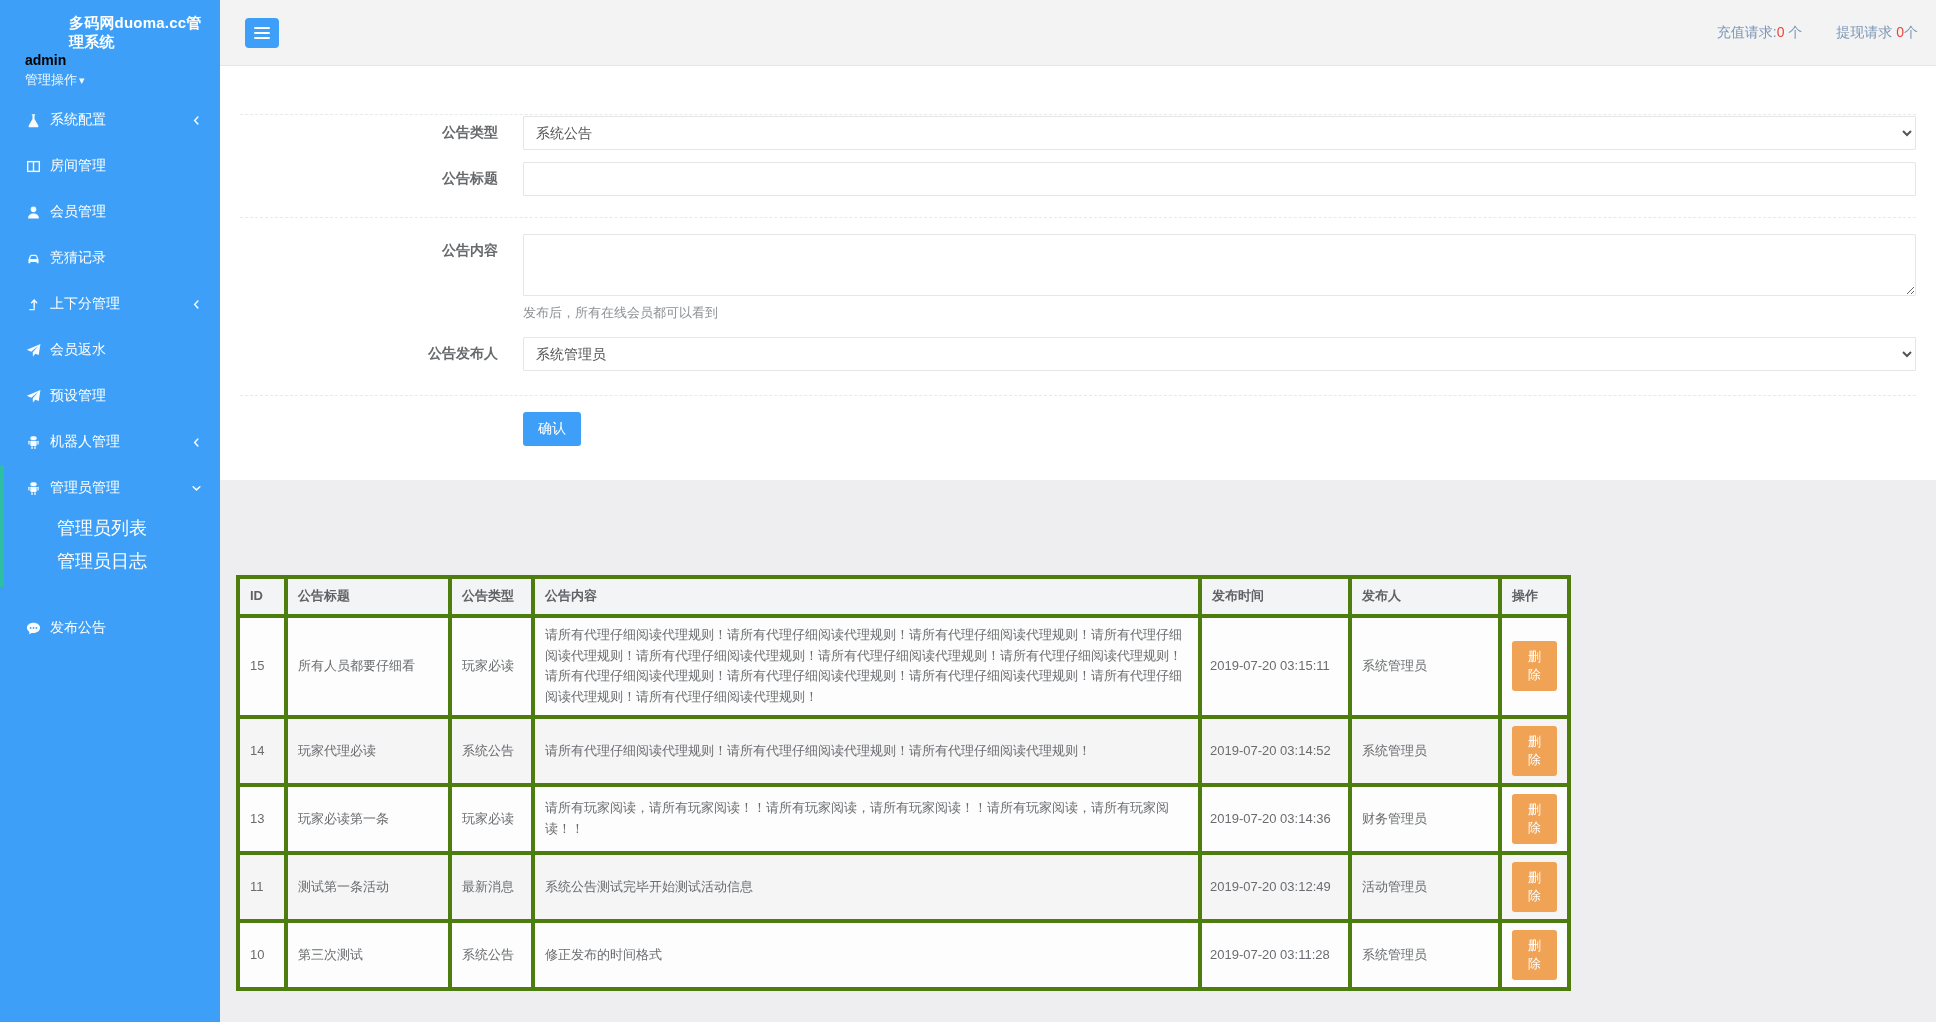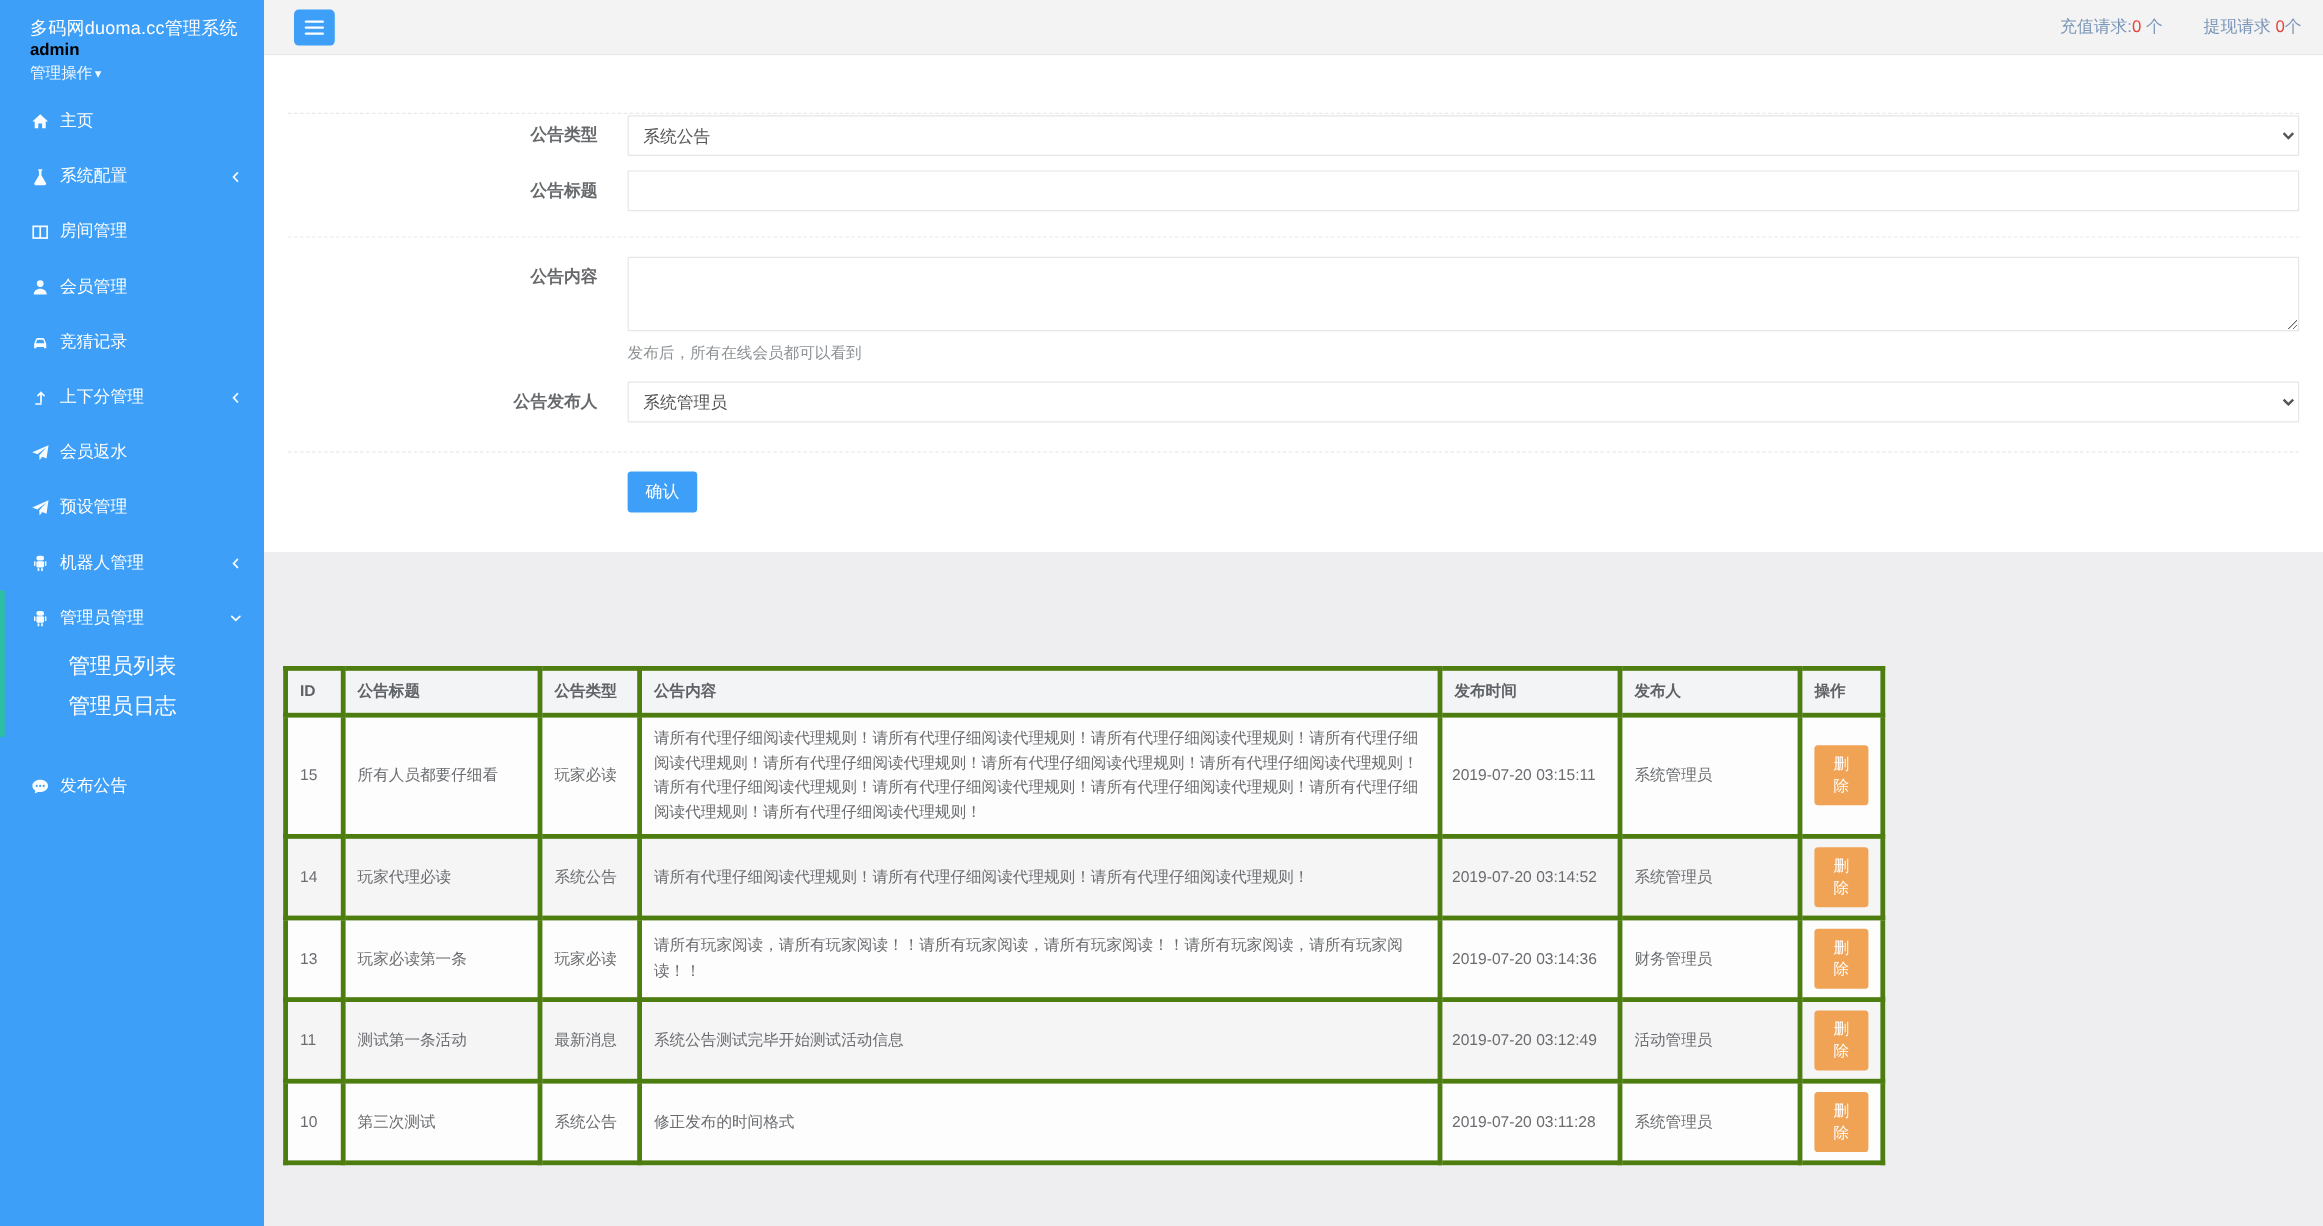--- a/index.html
+++ b/index.html
@@ -7,21 +7,21 @@
   body {
     width:1936px; height:1022px; overflow:hidden;
     font-family:"Liberation Sans","DejaVu Sans",sans-serif;
     background:#fff; color:#676a6c;
   }
   .app { display:flex; width:100%; height:100%; }
 
   
   .sidebar { width:220px; flex-shrink:0; background:#3d9ff7; color:#fff; height:100%; }
   .brand-block { padding:14px 16px 0 25px; }
-  .brand { font-size:15px; font-weight:normal; letter-spacing:.2px; }
+  .brand { font-size:15px; font-weight:bold; letter-spacing:.2px;margin-left:44px; }
   .user-name { font-size:14px; font-weight:bold; color:#000000; }
   .user-menu { margin-top:3px; font-size:13px; color:#f2f8ff; cursor:pointer; }
   .user-menu .caret { font-size:11px; margin-left:2px; }
   .nav { margin-top:8px; }
   .nav-group { position:relative; }
   .nav-group.expanded { padding-bottom:10px; }
   .nav-group.expanded .active-bar {
     position:absolute; left:0; top:0; bottom:0; width:4px; background:#2cbfa3;
   }
   .nav-item { display:flex; align-items:center; height:46px; padding:0 18px 0 26px;
@@ -30,21 +30,21 @@
   .nav-icon svg { width:100%; height:100%; }
   .nav-label { flex:1; }
   .nav-chevron { width:11px; height:11px; display:inline-flex; opacity:.95; }
   .nav-chevron svg { width:100%; height:100%; }
   .subnav-item { display:flex; align-items:center; height:33px; padding-left:57px;
     font-size:18px; cursor:pointer; }
   .nav-group:last-child { margin-top:18px; }
 
   
   .main { flex:1; min-width:0; display:flex; flex-direction:column; background:#eeeef0; }
-  .topbar { height:46px; flex-shrink:0; background:#f3f3f4; border-bottom:1px solid #e4e6e8;
+  .topbar { height:66px; flex-shrink:0; background:#f3f3f4; border-bottom:1px solid #e4e6e8;
     display:flex; align-items:center; padding:0 18px 0 25px;gap:12px; }
   .hamburger { width:34px; height:30px; background:#3d9ff7; border:none; border-radius:4px;
     display:flex; flex-direction:column; justify-content:center; align-items:center; gap:3px; cursor:pointer; }
   .hamburger i { width:16px; height:2px; background:#fff; border-radius:1px; }
   .topbar-right { margin-left:auto; display:flex; gap:34px; font-size:14px; }
   .topbar-link { color:#7b96b6; text-decoration:none; cursor:pointer; }
   .topbar-link .count { color:#e7453c; }
 
   
   .white-section { background:#fff; height:414px; padding:48px 20px 0; overflow:hidden; }
@@ -88,30 +88,20 @@
     <div class="brand-block">
       <div class="brand">多码网duoma.cc管理系统</div>
       <div class="user-name">admin</div>
       <div class="user-menu"><span>管理操作</span><span class="caret">▾</span></div>
     </div>
     <nav class="nav" id="sidebar-nav">
         <div class="nav-group">
           <div class="nav-item">
             <span class="nav-icon">
               <svg viewBox="0 0 16 16">
-                <path fill="#fff" d="M8 1.2 15 7.7h-2.1v6.1H9.7V9.6H6.3v4.2H3.1V7.7H1z"></path>
-              </svg>
-            </span>
-            <span class="nav-label">主页</span>
-          </div>
-        </div>
-        <div class="nav-group">
-          <div class="nav-item">
-            <span class="nav-icon">
-              <svg viewBox="0 0 16 16">
                 <path fill="#fff" d="M6.2 1.2h3.6v1.3h-.7v3.9l4 6.9c.5.9-.1 2-1.1 2H4c-1 0-1.6-1.1-1.1-2l4-6.9V2.5h-.7z"></path>
               </svg>
             </span>
             <span class="nav-label">系统配置</span>
             <span class="nav-chevron">
               <svg viewBox="0 0 12 12" fill="none" stroke="#fff" stroke-width="1.6" stroke-linecap="round">
                 <path d="M7.5 2.3 4 6l3.5 3.7"></path>
               </svg>
             </span>
           </div>

